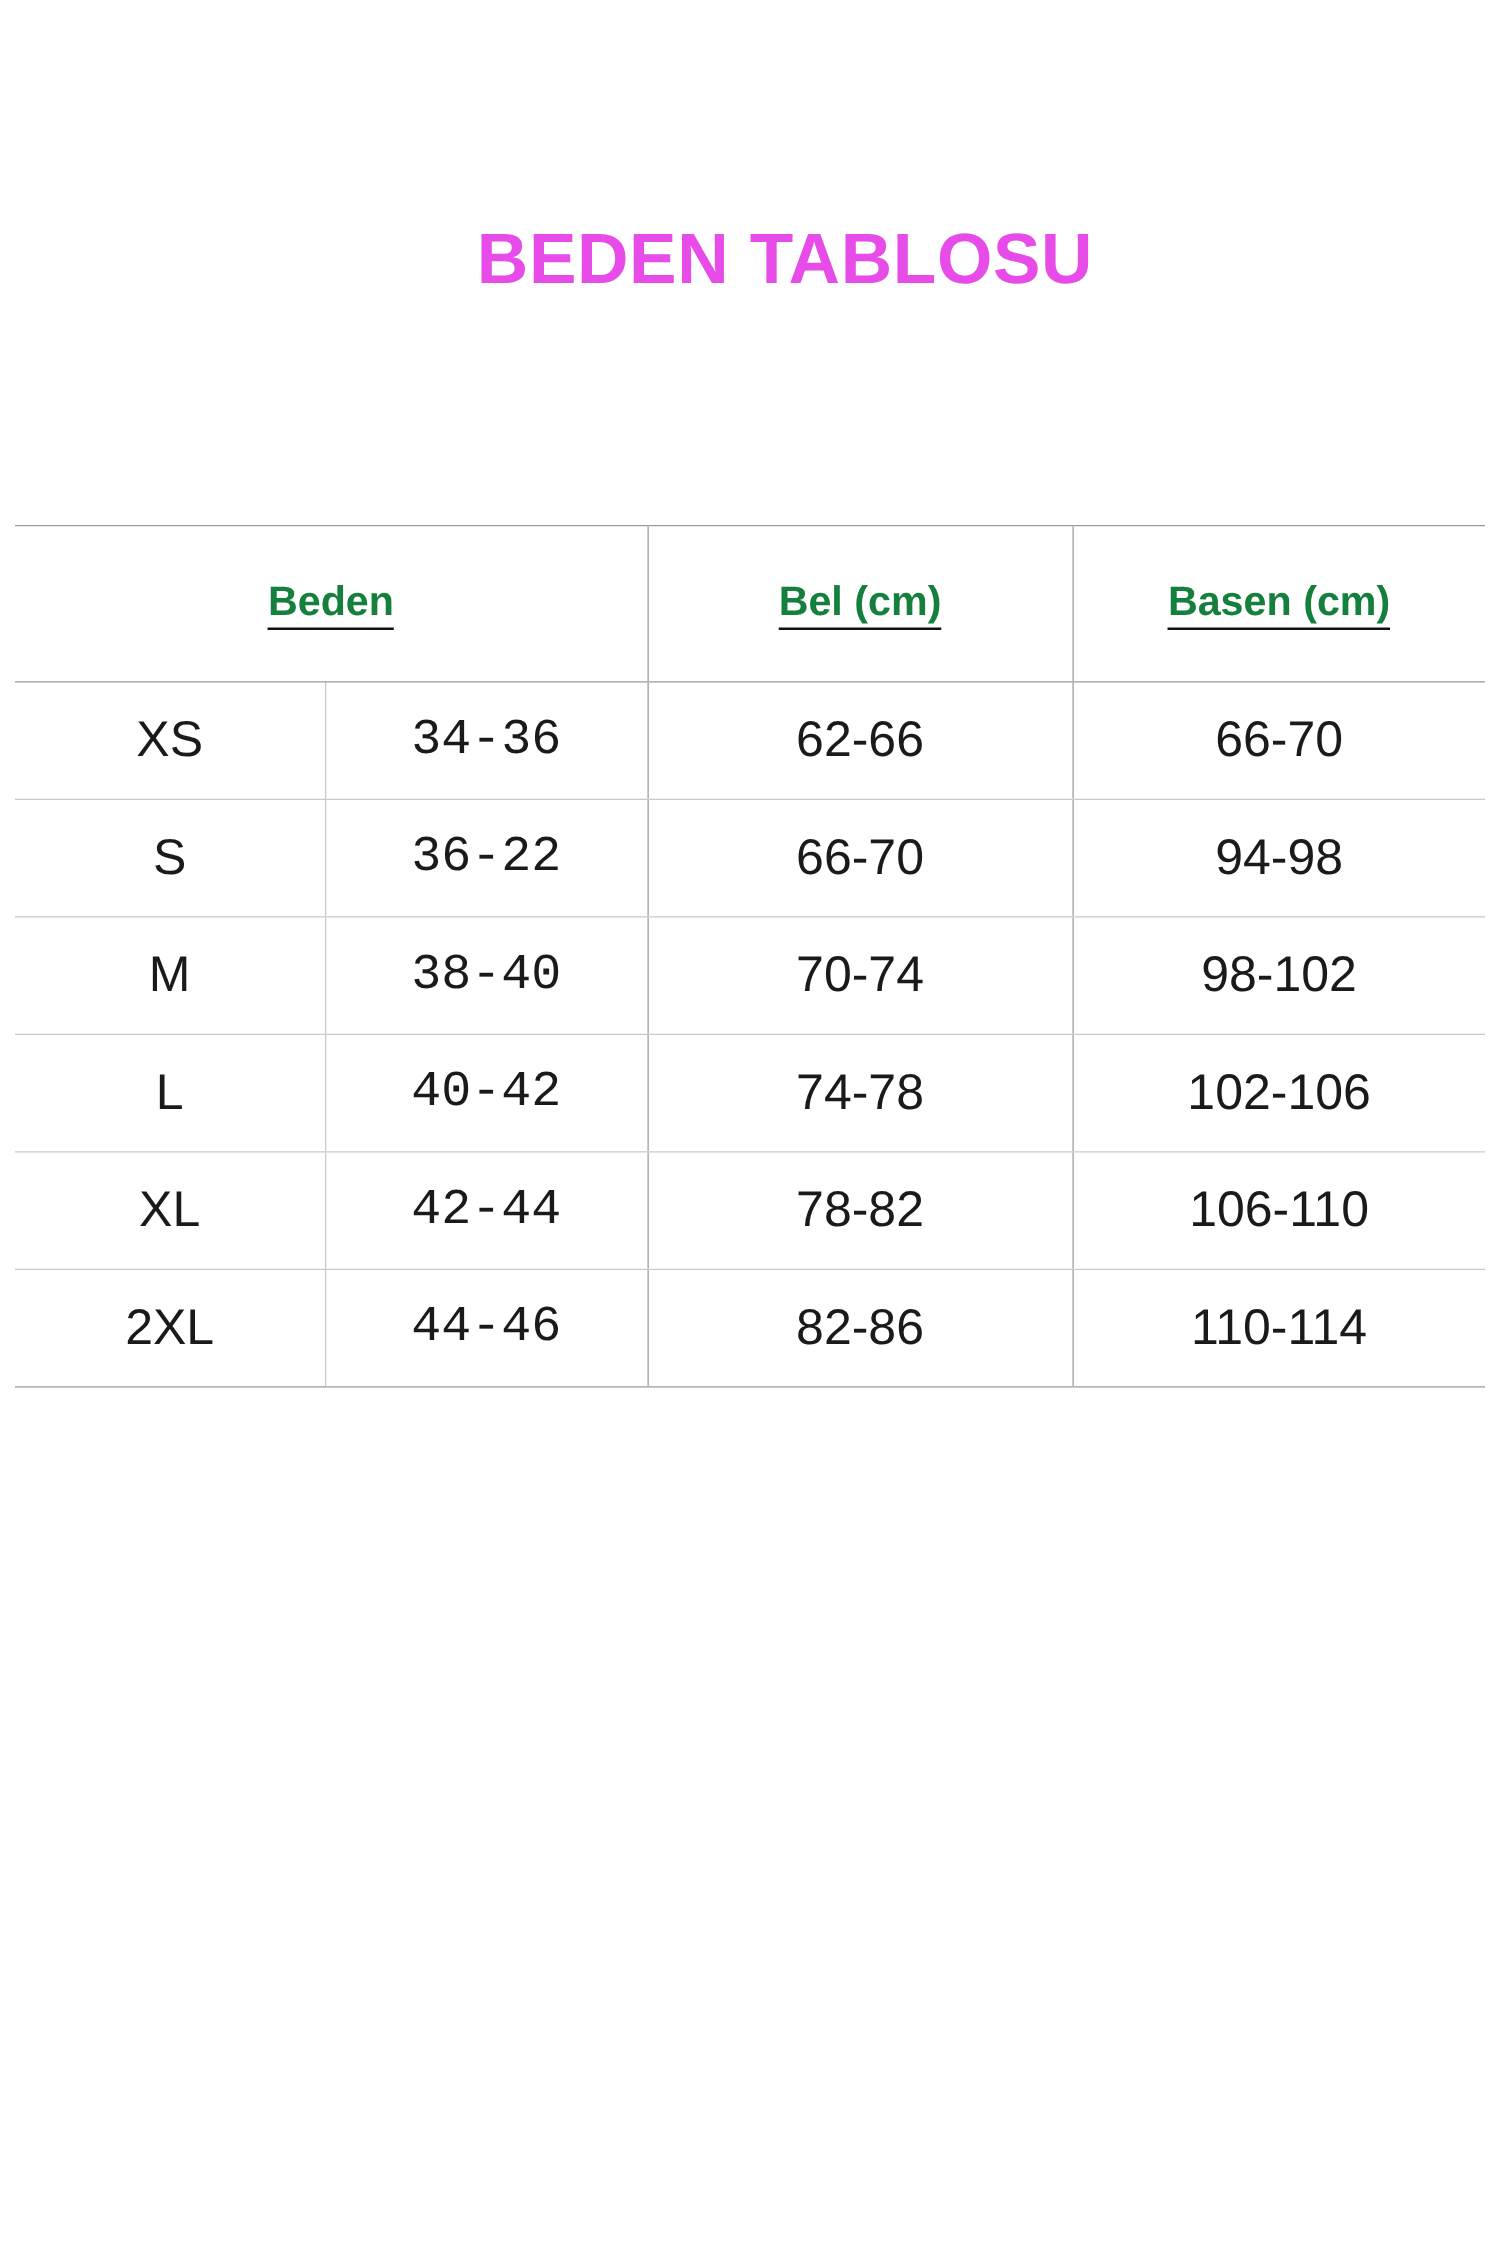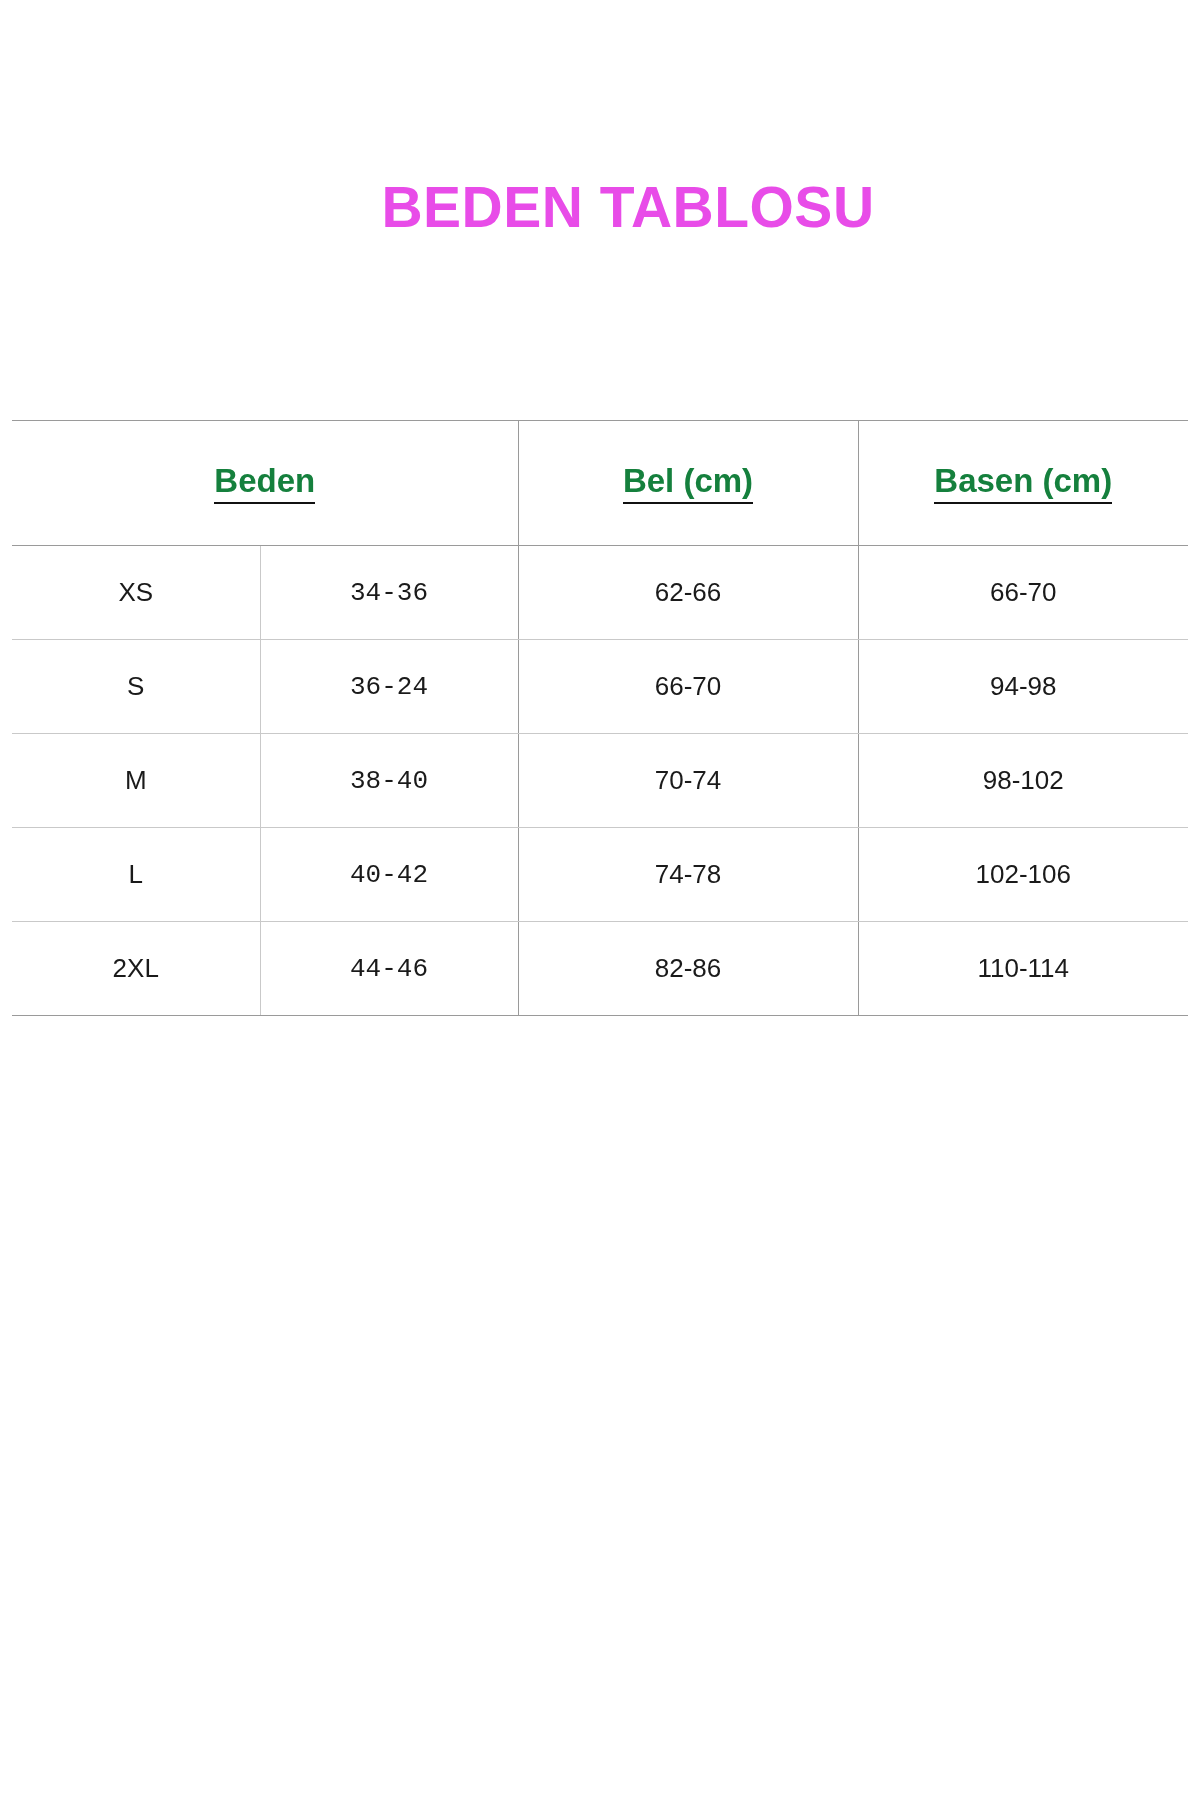--- a/index.html
+++ b/index.html
@@ -77,21 +77,21 @@
 
   
   table.size-table thead th.sep-left {
     border-left: 1px solid #9a9a9a;
   }
 
   table.size-table tbody td {
     height: 93px;
     vertical-align: middle;
     text-align: center;
-    font-size: 26px;
+    font-size: 40px;
     font-weight: normal;
     color: #1a1a1a;
     border-bottom: 1px solid #c9c9c9;
     padding: 0;
   }
 
   table.size-table tbody tr:last-child td {
     border-bottom: 1px solid #9a9a9a;
   }
 
@@ -134,37 +134,43 @@
       </thead>
       <tbody>
         <tr>
           <td>XS</td>
           <td class="vl">34-36</td>
           <td class="vl-strong">62-66</td>
           <td class="vl-strong">66-70</td>
         </tr>
         <tr>
           <td>S</td>
-          <td class="vl">36-24</td>
+          <td class="vl">36-22</td>
           <td class="vl-strong">66-70</td>
           <td class="vl-strong">94-98</td>
         </tr>
         <tr>
           <td>M</td>
           <td class="vl">38-40</td>
           <td class="vl-strong">70-74</td>
           <td class="vl-strong">98-102</td>
         </tr>
         <tr>
           <td>L</td>
           <td class="vl">40-42</td>
           <td class="vl-strong">74-78</td>
           <td class="vl-strong">102-106</td>
         </tr>
         <tr>
+          <td>XL</td>
+          <td class="vl">42-44</td>
+          <td class="vl-strong">78-82</td>
+          <td class="vl-strong">106-110</td>
+        </tr>
+        <tr>
           <td>2XL</td>
           <td class="vl">44-46</td>
           <td class="vl-strong">82-86</td>
           <td class="vl-strong">110-114</td>
         </tr>
       </tbody>
     </table>
   </div>
 
 </div>

